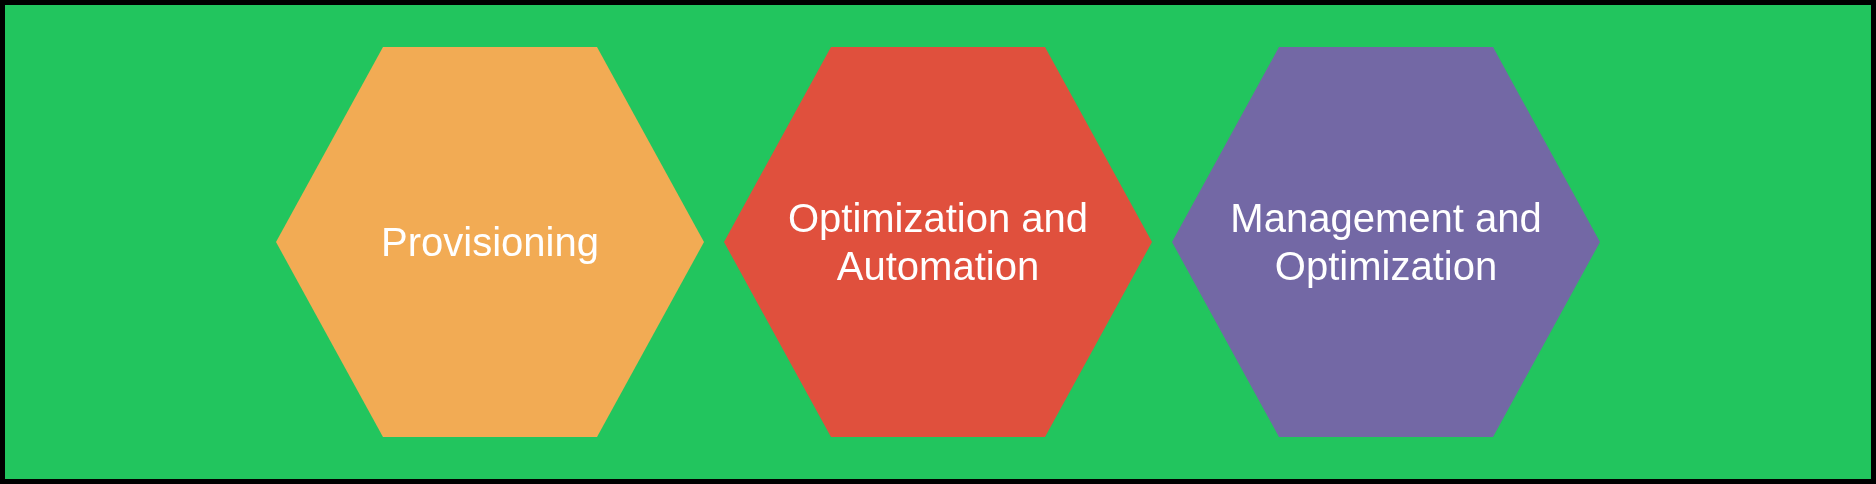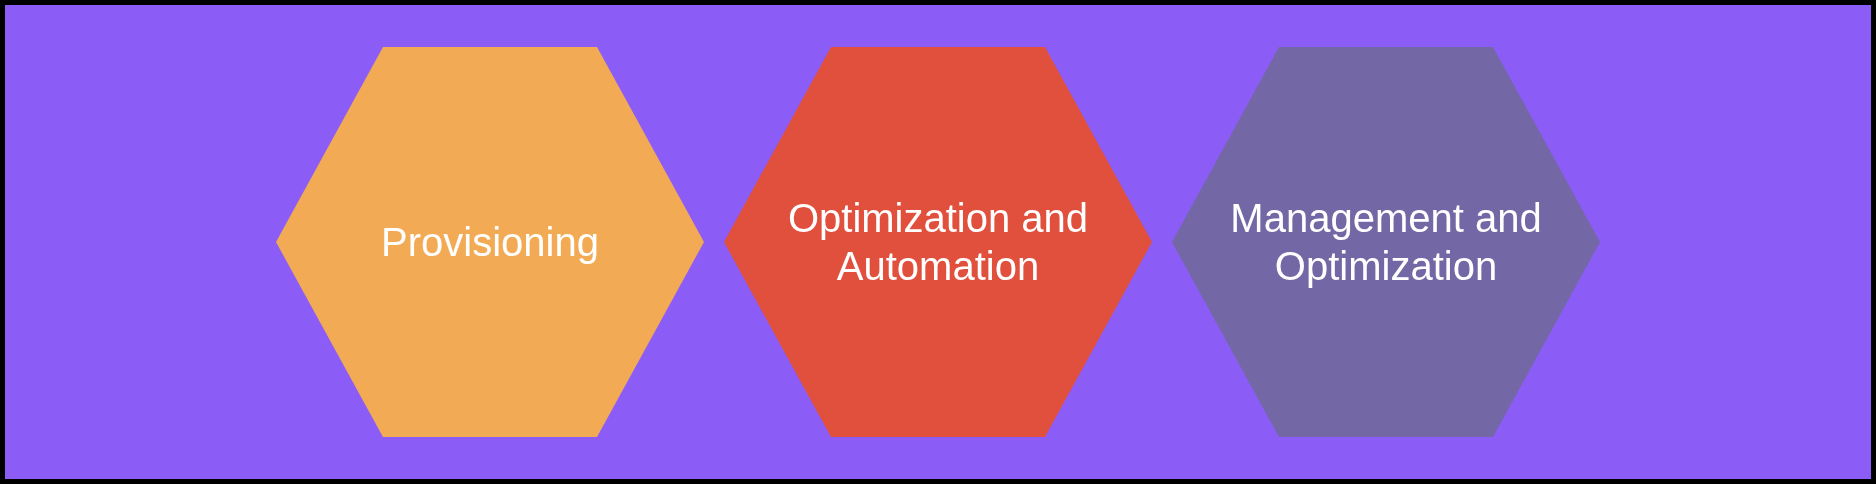--- a/index.html
+++ b/index.html
@@ -32,21 +32,21 @@
     font-size: 40px;
     line-height: 1.2;
     text-align: center;
     white-space: pre-line;
     letter-spacing: 0;
   }
 </style>
 </head>
 <body>
 
-<div class="canvas" style="background-color: #8b5cf6; border-color: rgb(0, 0, 0);">
+<div class="canvas" style="background-color: #22c55e; border-color: rgb(0, 0, 0);">
 
   <div class="hexagon" style="background-color: rgb(242, 171, 84); color: rgb(255, 255, 255);">
     <div class="label">Provisioning</div>
   </div>
 
   <div class="hexagon" style="background-color: rgb(224, 80, 61); color: rgb(255, 255, 255);">
     <div class="label">Optimization and
 Automation</div>
   </div>
 

